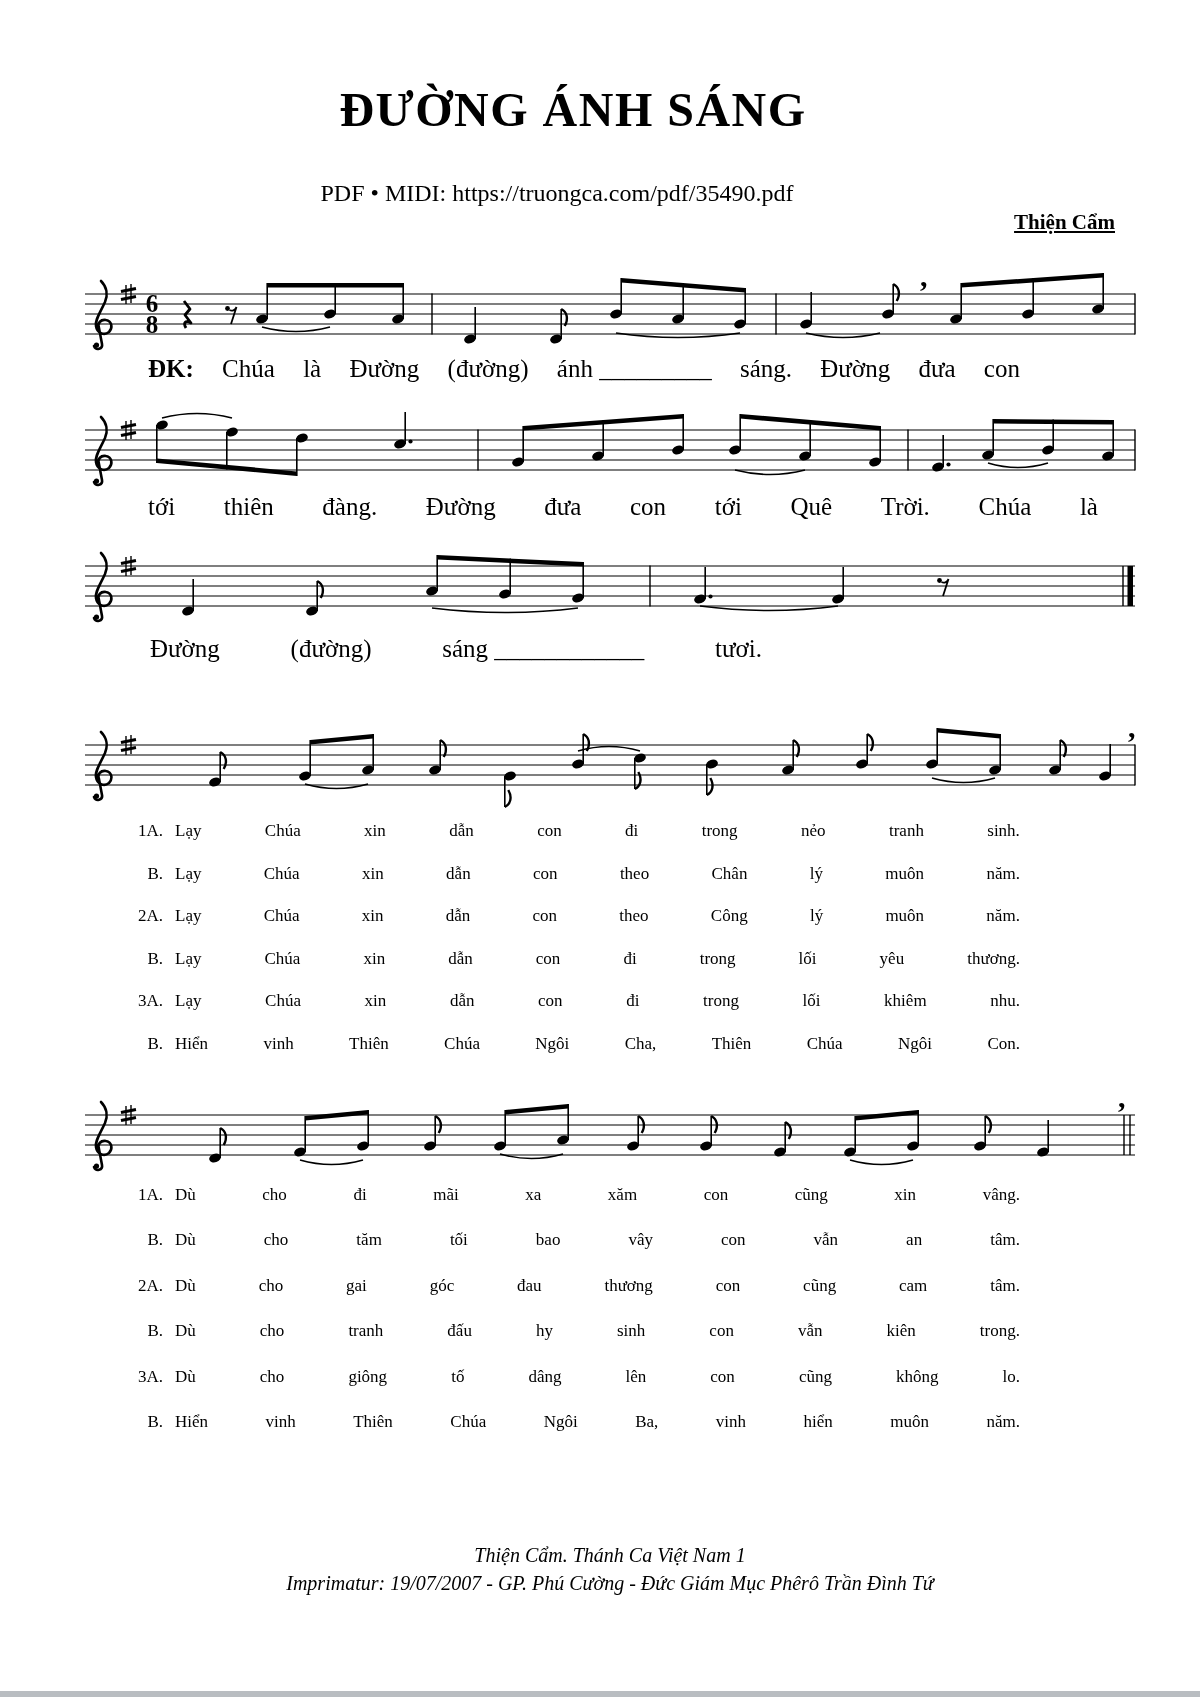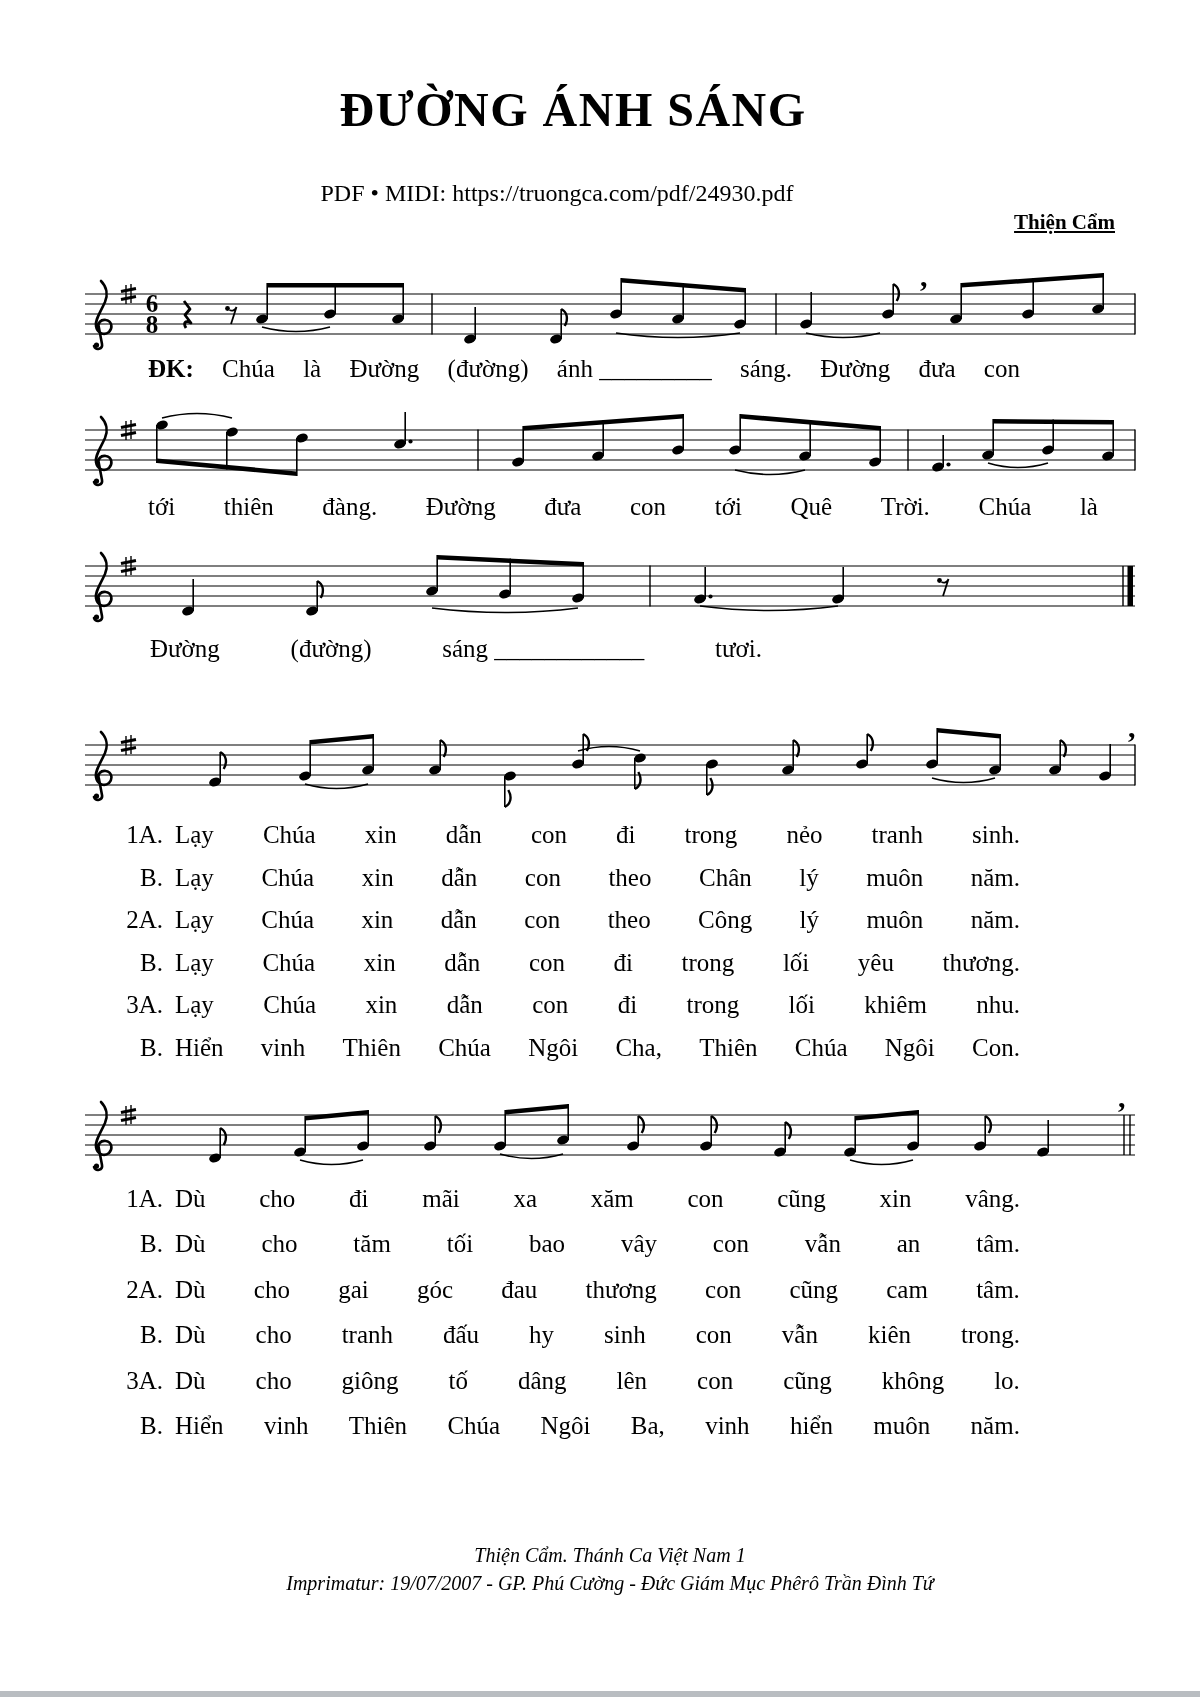--- a/index.html
+++ b/index.html
@@ -26,21 +26,21 @@
     position:absolute; display:flex; justify-content:space-between;
     font-size:25px; white-space:nowrap; line-height:1;text-align:right;
   }
   #chorus1{top:356px; left:148px; width:872px;}
   #chorus1 .tok:first-child{font-weight:700;}
   #chorus2{top:494px; left:148px; width:950px;}
   #chorus3{top:636px; left:150px; width:612px;}
   .verse-block{position:absolute; left:105px; width:915px;}
   #verse1{top:822px;}
   #verse2{top:1186px;}
-  .verse-row{display:flex; font-size:25px; line-height:1; white-space:nowrap;}
+  .verse-row{display:flex; font-size:17px; line-height:1; white-space:nowrap;}
   #verse1 .verse-row{height:42.6px;}
   #verse2 .verse-row{height:45.4px;}
   .vlabel{flex:none; width:58px; text-align:right;}
   .vwords{flex:1; display:flex; justify-content:space-between; margin-left:12px;}
   .footer-line{
     position:absolute; left:0; width:1220px; text-align:center;
     font-style:italic; font-size:20px; white-space:nowrap;
   }
   #footer1{top:1544px;}
   #footer2{top:1572px;}
@@ -303,21 +303,21 @@
         <path d="M 985.2 1116 c 6 3 7.5 10 3.5 17" stroke="#000" stroke-width="2.4" fill="none"></path>
         <ellipse cx="1043" cy="1152" rx="6" ry="4.3" fill="#000" transform="rotate(-18 1043 1152)"></ellipse>
         <line x1="1048.2" y1="1152" x2="1048.2" y2="1120" stroke="#000" stroke-width="1.6"></line>
         <text x="1118" y="1107" font-size="30" font-weight="bold">,</text>
         <line x1="1124" y1="1115" x2="1124" y2="1155" stroke="#000" stroke-width="1.4"></line>
         <line x1="1130" y1="1115" x2="1130" y2="1155" stroke="#000" stroke-width="1.4"></line>
       </g>
     </svg>
 
   <div class="title">ĐƯỜNG ÁNH SÁNG</div>
-  <div class="subtitle">PDF • MIDI: https://truongca.com/pdf/24930.pdf</div>
+  <div class="subtitle">PDF • MIDI: https://truongca.com/pdf/35490.pdf</div>
   <div class="composer">Thiện Cẩm</div>
 
   <div class="chorus-line" id="chorus1">
       <span class="tok">ĐK:</span>
       <span class="tok">Chúa</span>
       <span class="tok">là</span>
       <span class="tok">Đường</span>
       <span class="tok">(đường)</span>
       <span class="tok">ánh _________</span>
       <span class="tok">sáng.</span>

